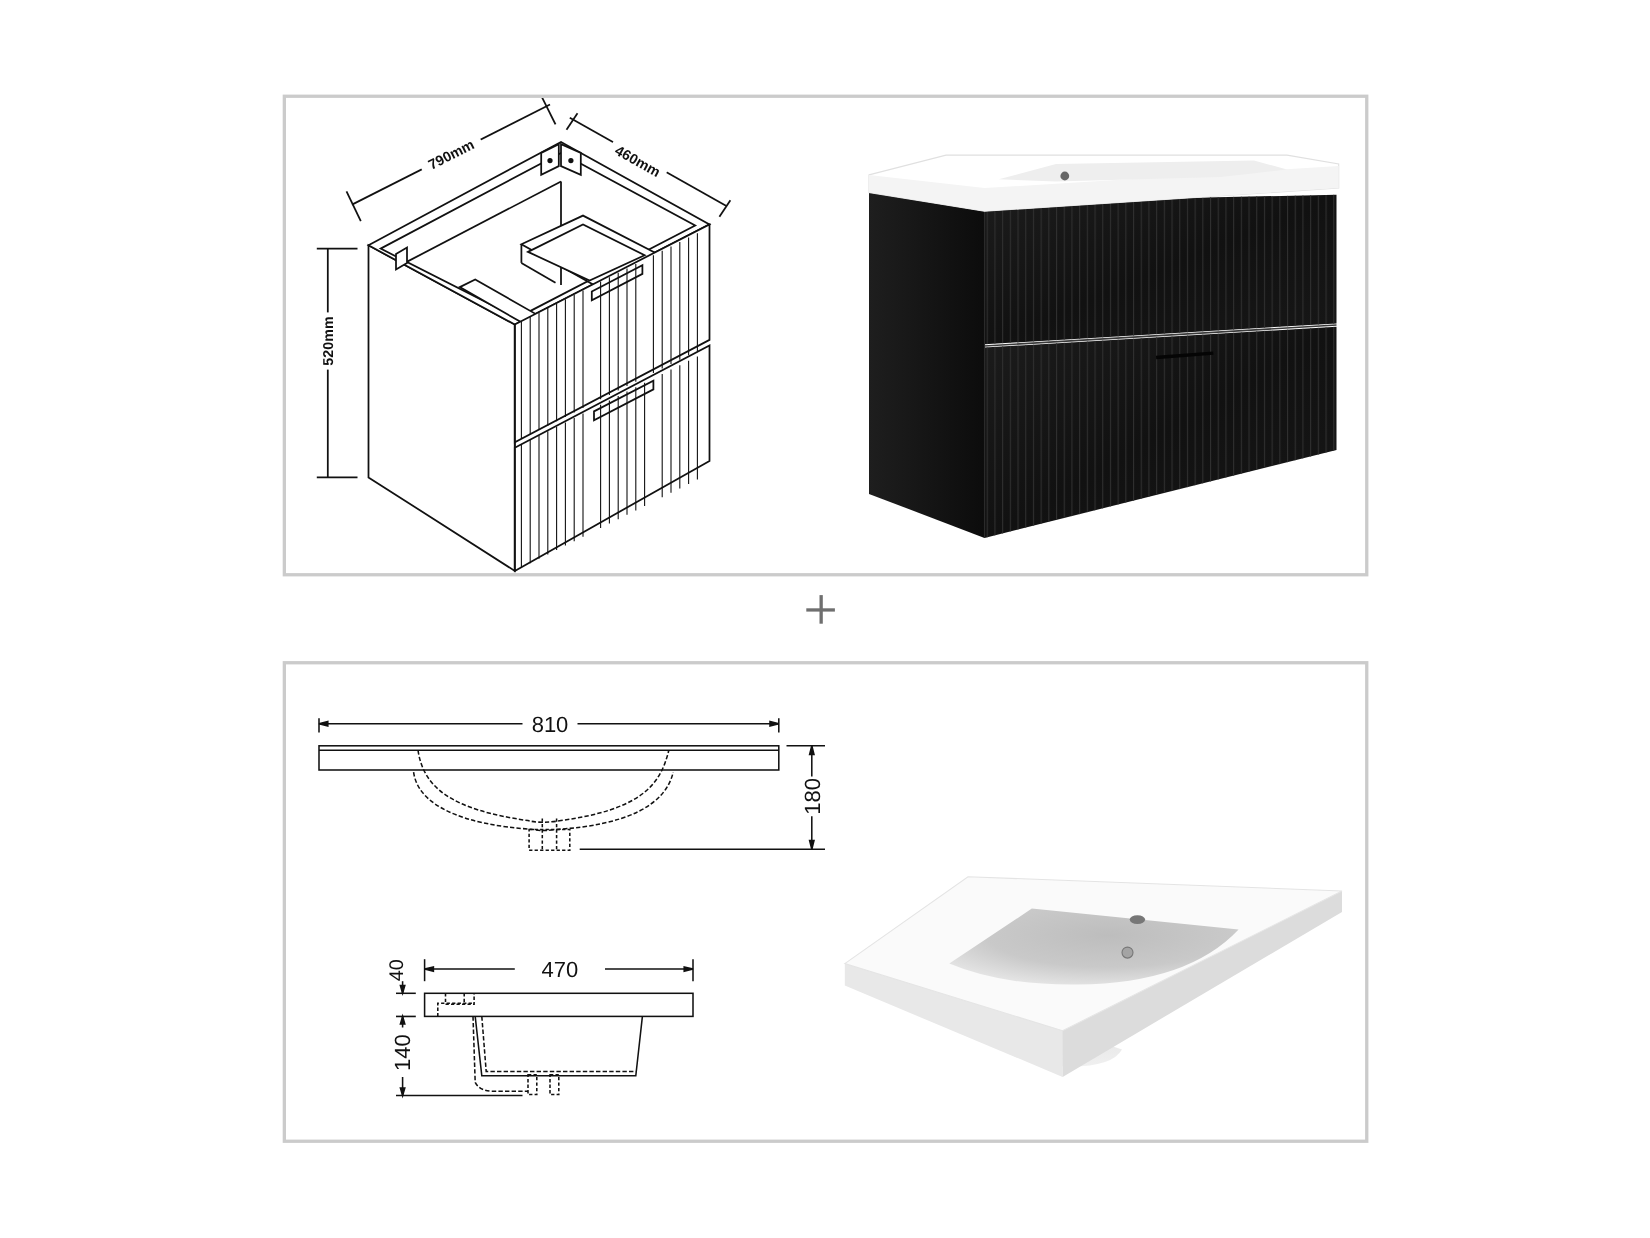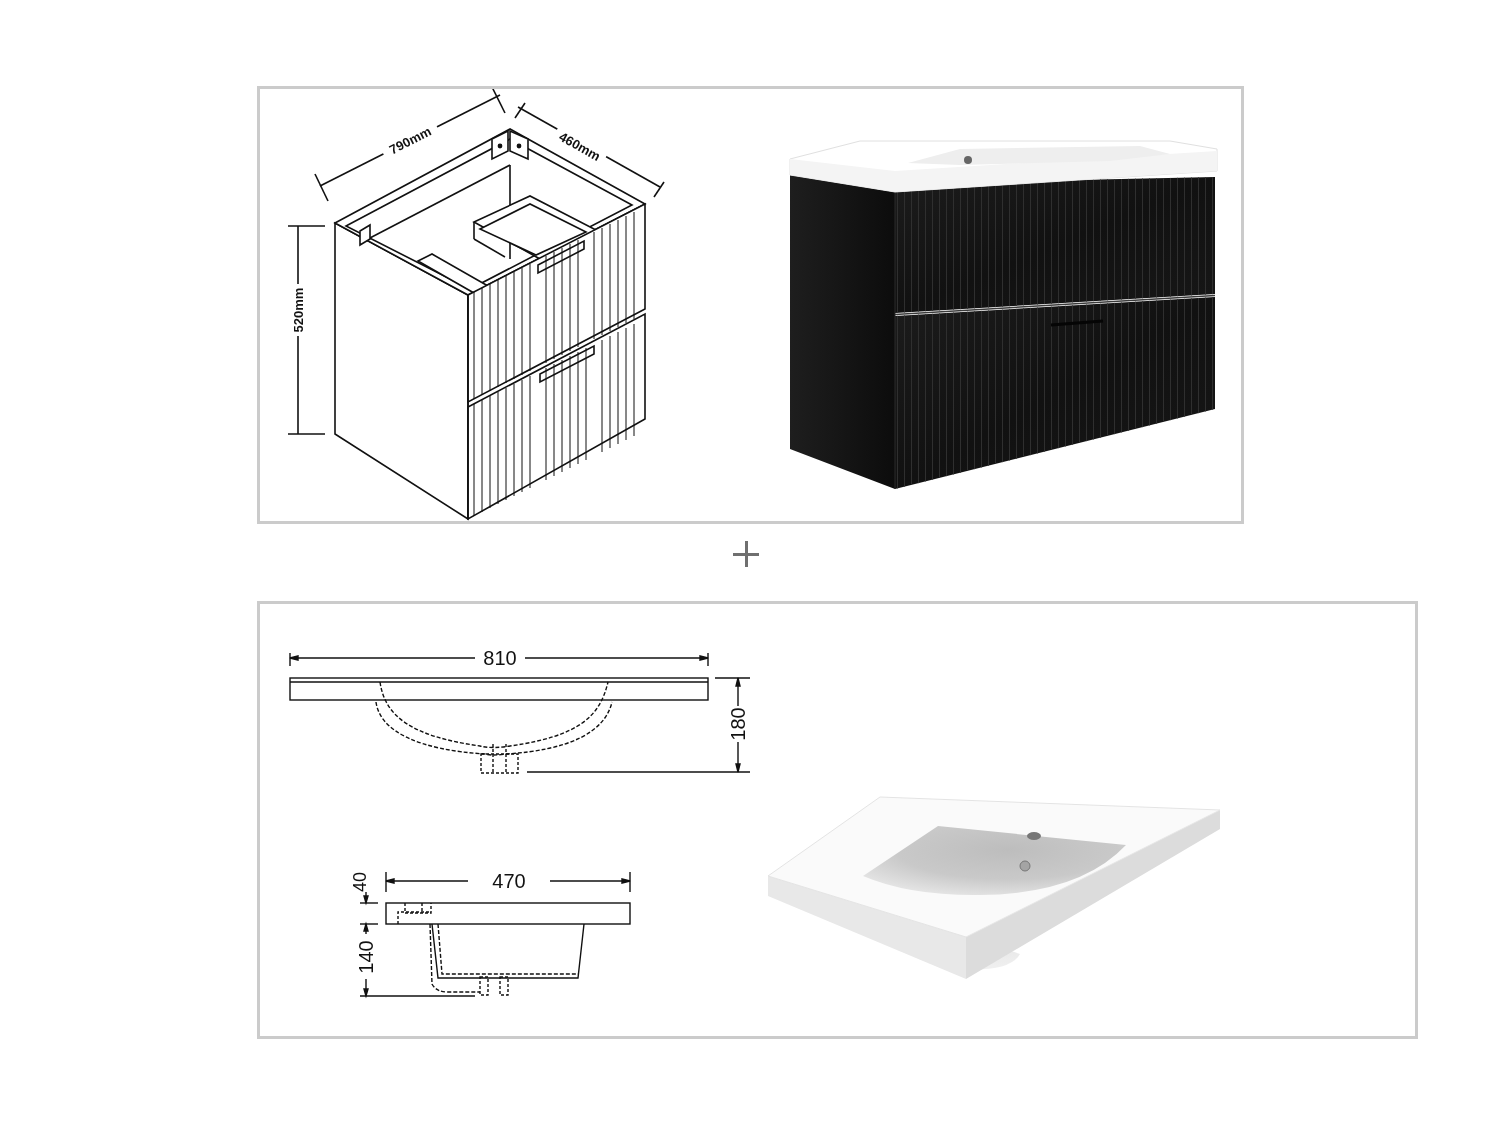--- a/index.html
+++ b/index.html
@@ -1,20 +1,20 @@
 <!DOCTYPE html>
 <html><head>
 <meta charset="utf-8">
 <style>
   html, body { margin: 0; padding: 0; background: #ffffff; }
   body { width: 1500px; height: 1125px; position: relative; overflow: hidden;
          font-family: "Liberation Sans", "DejaVu Sans", sans-serif; }
   .panel { position: absolute; box-sizing: border-box; border: 3px solid #cbcbcb; background: #fff; }
   #panel-top { left: 257px; top: 86px; width: 987px; height: 438px; }
-  #panel-bottom { left: 257px; top: 601px; width: 1161px; height: 438px; }
+  #panel-bottom { left: 257px; top: 601px; width: 987px; height: 438px; }
   .plus { position: absolute; left: 733px; top: 541px; width: 26px; height: 26px; }
   .plus::before, .plus::after { content: ""; position: absolute; background: #6f6f6f; }
   .plus::before { left: 12px; top: 0; width: 3px; height: 26px; }
   .plus::after { left: 0; top: 12px; width: 26px; height: 3px; }
   svg { position: absolute; left: 0; top: 0; }
   .dimtext { font-family: "Liberation Sans", sans-serif; font-weight: bold; fill: #111; }
   .dimtext2 { font-family: "Liberation Sans", sans-serif; fill: #111; }
 </style>
 </head>
 <body>

